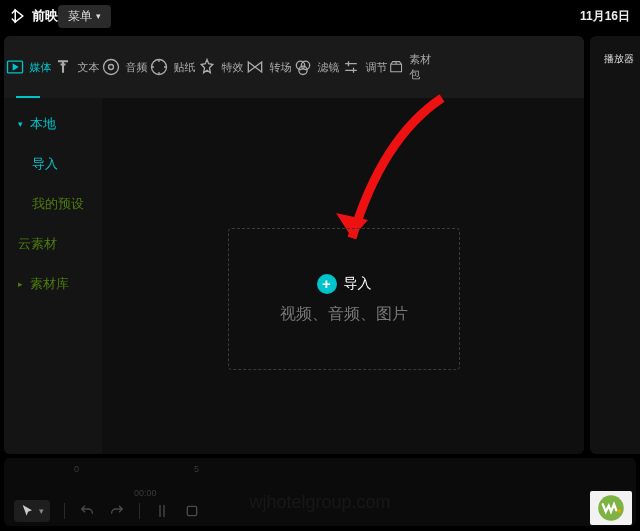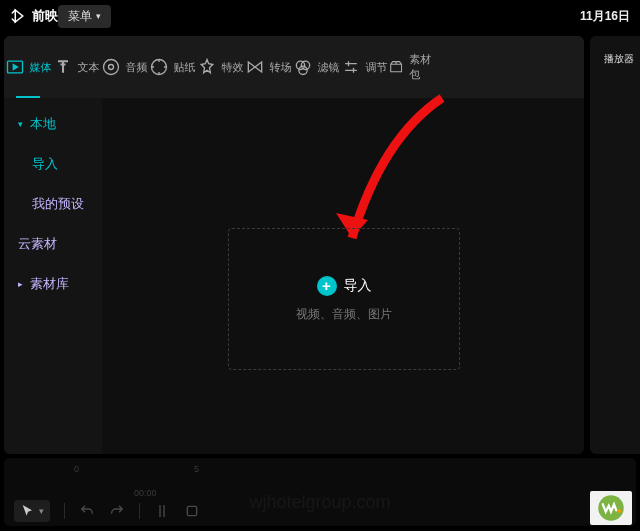--- a/index.html
+++ b/index.html
@@ -13,29 +13,29 @@
   .workspace{display:flex;gap:6px;padding:4px 0 0 4px;height:422px}
   .left-panel{width:580px;background:#121212;border-radius:6px;display:flex;flex-direction:column;overflow:hidden}
   .player-panel{flex:1;background:#121212;border-radius:6px 0 0 6px;padding:16px 0 0 14px;font-size:10px;color:#ddd}
   .tabbar{display:flex;height:62px;background:#1a1a1a;border-radius:6px 6px 0 0}
   .tab{flex:0 0 auto;width:48px;display:flex;flex-direction:row;align-items:center;justify-content:center;gap:5px;font-size:11px;color:#aaa;cursor:pointer;position:relative}
   .tab.active{color:#00c4cc}
   .tab svg{width:20px;height:20px}
   .tab.active .underline{position:absolute;bottom:0;left:12px;right:12px;height:2px;background:#00c4cc}
   .body{flex:1;display:flex}
   .sidebar{width:98px;background:#141414;padding-top:6px}
-  .side-item{display:flex;align-items:center;padding:11px 14px;font-size:13px;color:#c4b5fd;cursor:pointer;gap:4px}
+  .side-item{display:flex;align-items:center;padding:11px 14px;font-size:13px;color:#4d7c0f;cursor:pointer;gap:4px}
   .side-item.active{color:#00c4cc}
   .side-item.indent{padding-left:28px}
   .tri{font-size:9px;display:inline-block;width:8px}
   .content{flex:1;position:relative;background:#0f0f0f}
   .dropzone{position:absolute;left:126px;top:130px;width:232px;height:142px;border:1px dashed #3a3a3a;border-radius:4px;display:flex;flex-direction:column;align-items:center;justify-content:center;gap:10px}
   .import-row{display:flex;align-items:center;gap:7px;color:#fff;font-size:14px;font-weight:500}
   .plus-circle{width:20px;height:20px;border-radius:50%;background:#00c4cc;color:#fff;display:flex;align-items:center;justify-content:center;font-size:15px;font-weight:700;line-height:1}
-  .hint{font-size:12px;color:#777}
+  .hint{font-size:16px;color:#777}
   .arrow{position:absolute;left:210px;top:-10px;pointer-events:none}
   .timeline{height:68px;background:#0b0b0b;margin:4px;border-radius:6px;position:relative}
   .tl-ruler{position:absolute;top:6px;left:70px;right:10px;height:16px;color:#3a3a3a;font-size:9px}
   .tl-tick{position:absolute;top:0}
   .tl-toolbar{position:absolute;left:10px;bottom:4px;display:flex;align-items:center;gap:14px;color:#4a4a4a}
   .tl-toolbar svg{width:16px;height:16px}
   .cursor-btn{display:flex;align-items:center;gap:3px;background:#1e1e1e;padding:3px 6px;border-radius:4px;color:#ccc}
   .divider{width:1px;height:16px;background:#2a2a2a}
   .watermark{position:absolute;right:8px;bottom:6px;display:flex;align-items:center;gap:6px;color:#222;font-size:20px;font-weight:600;background:rgba(255,255,255,0.95);padding:2px 6px;border-radius:2px}
   .watermark-sub{font-size:10px;color:#999;font-weight:400;display:block;letter-spacing:1px}

